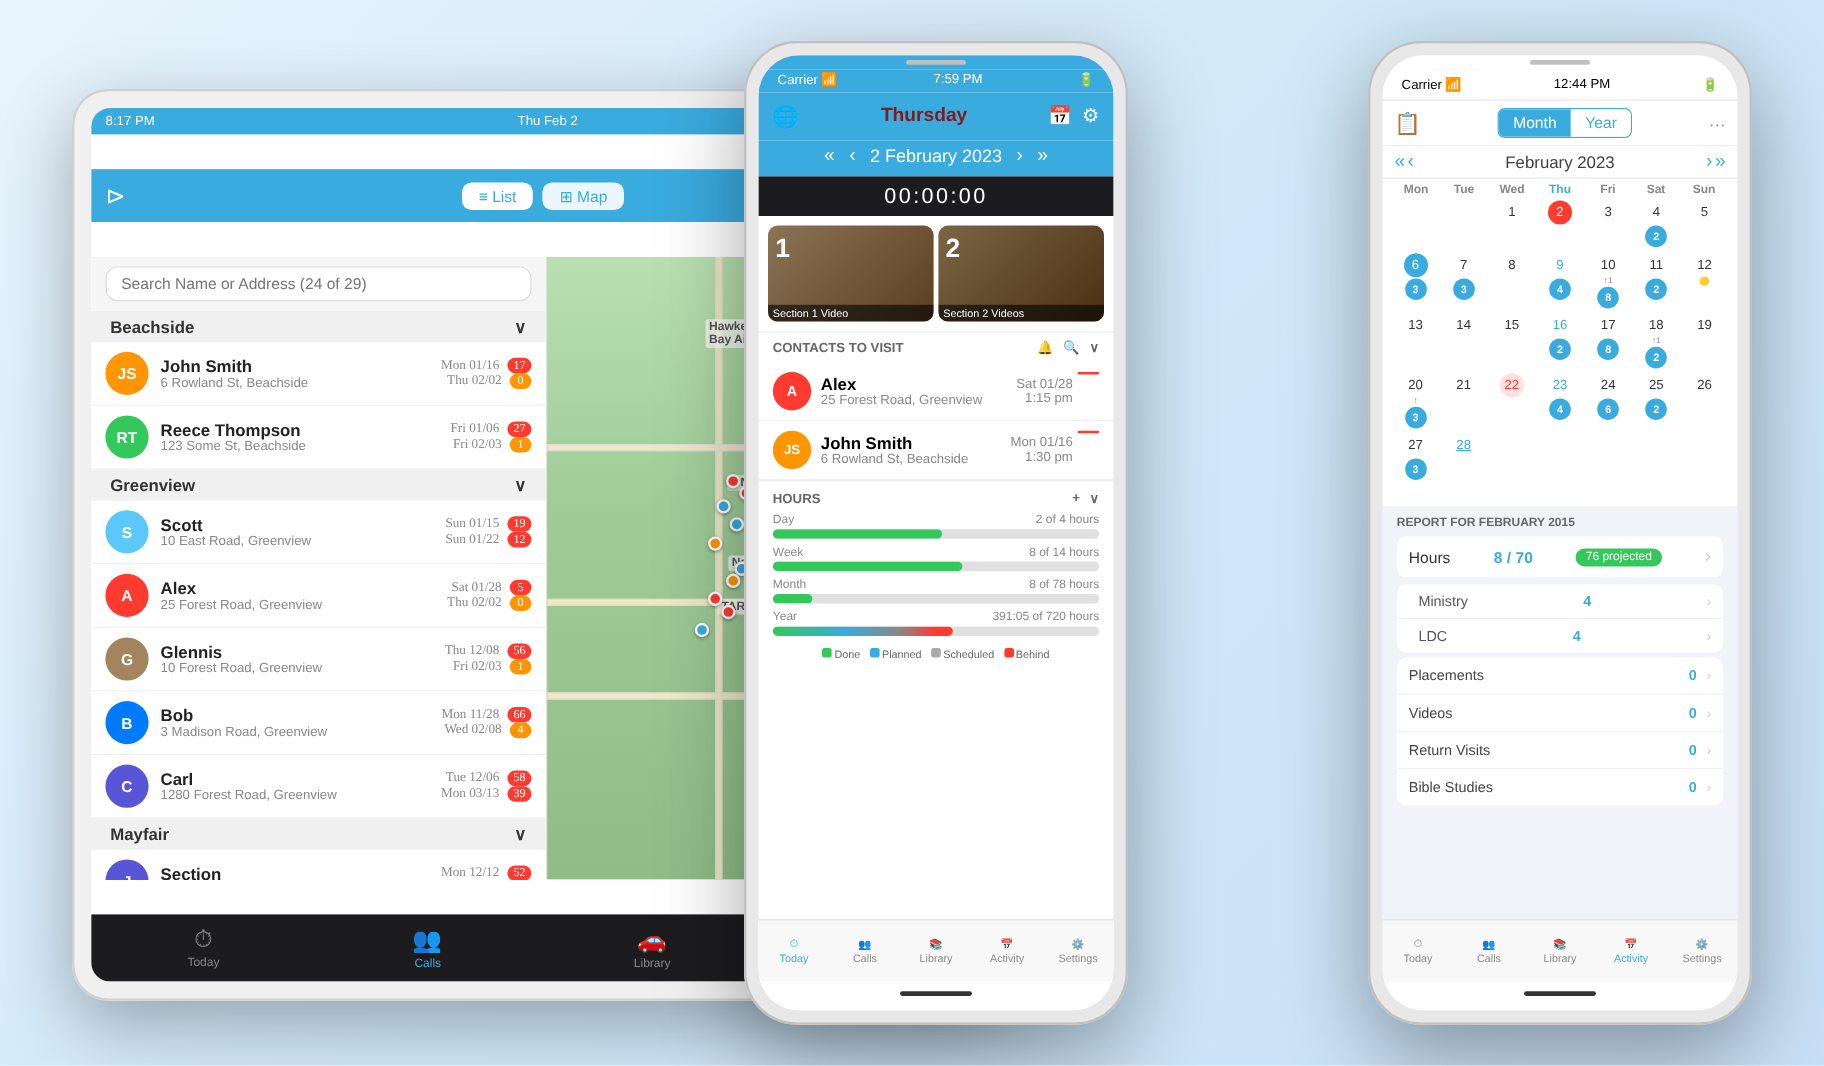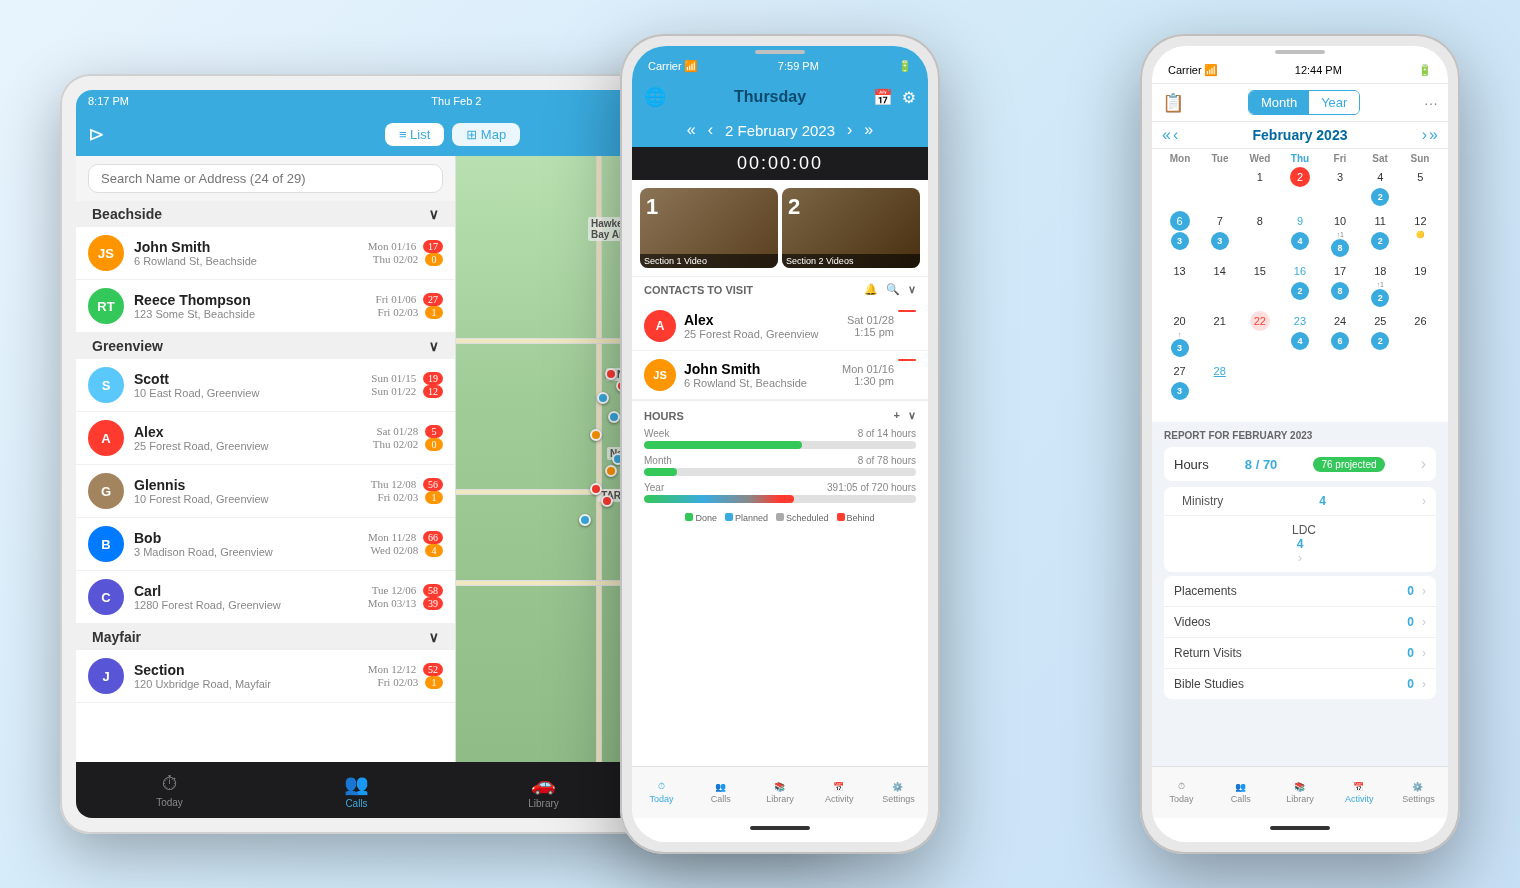--- a/index.html
+++ b/index.html
@@ -30,20 +30,21 @@
       padding: 16px;
     }
     .tablet-inner {
       width: 100%;
       height: 100%;
       background: #fff;
       border-radius: 16px;
       overflow: hidden;
       display: flex;
       flex-direction: column;
+      gap: 29px;
     }
     .tablet-status-bar {
       background: #3aabdf;
       color: #fff;
       font-size: 11px;
       padding: 4px 12px;
       display: flex;
       justify-content: space-between;
       align-items: center;
       height: 22px;
@@ -227,21 +228,21 @@
     }
     .phone-nav {
       background: #3aabdf;
       padding: 6px 12px;
       display: flex;
       align-items: center;
       justify-content: space-between;
       height: 40px;
     }
     .phone-nav-title {
-      color: #0c4a6e;
+      color: #7f1d1d;
       font-size: 16px;
       font-weight: 600;
     }
     .phone-date-nav {
       background: #3aabdf;
       display: flex;
       align-items: center;
       justify-content: center;
       gap: 12px;
       padding: 4px 12px 8px;
@@ -448,22 +449,22 @@
     .cal-month-nav {
       background: #fff;
       display: flex;
       align-items: center;
       justify-content: space-between;
       padding: 4px 10px;
       border-bottom: 1px solid #e8e8e8;
     }
     .cal-month-title {
       font-size: 14px;
-      font-weight: 700;
-      color: #0369a1;
+      font-weight: 400;
+      color: #404040;
     }
     .cal-grid {
       background: #fff;
       padding: 4px 8px 20px;
     }
     .cal-day-headers {
       display: grid;
       grid-template-columns: repeat(7, 1fr);
       margin-bottom: 2px;
     }
@@ -539,21 +540,21 @@
       margin-bottom: 4px;
     }
     .sub-row {
       display: flex;
       align-items: center;
       justify-content: space-between;
       padding: 7px 10px;
       border-bottom: 1px solid #f0f0f0;
       font-size: 12px;
     }
-    .sub-row:last-child { border-bottom: none; flex-direction: column; }
+    .sub-row:last-child { border-bottom: none; }
     .sub-row-label { color: #555; padding-left: 8px; }
     .sub-row-val { color: #3aabdf; font-weight: 600; }
     .sub-row-arrow { color: #ccc; font-size: 12px; }
     .report-items {
       background: #fff;
       border-radius: 8px;
       overflow: hidden;
     }
     .report-item {
       display: flex;
@@ -883,20 +884,29 @@
       <div class="hours-section">
         <div class="hours-header">
           <span>HOURS</span>
           <div style="display:flex;gap:8px;">
             <span>+</span>
             <span>∨</span>
           </div>
         </div>
         <div class="hours-row">
           <div class="hours-label-row">
+            <span>Day</span>
+            <span>2 of 4 hours</span>
+          </div>
+          <div class="hours-bar-bg">
+            <div class="hours-bar-fill" style="width:52%;"></div>
+          </div>
+        </div>
+        <div class="hours-row">
+          <div class="hours-label-row">
             <span>Week</span>
             <span>8 of 14 hours</span>
           </div>
           <div class="hours-bar-bg">
             <div class="hours-bar-fill" style="width:58%;"></div>
           </div>
         </div>
         <div class="hours-row">
           <div class="hours-label-row">
             <span>Month</span>
@@ -1115,21 +1125,21 @@
             <div class="cal-day"></div>
             <div class="cal-day"></div>
             <div class="cal-day"></div>
             <div class="cal-day"></div>
             <div class="cal-day"></div>
           </div>
         </div>
       </div>
 
       <div class="report-section">
-        <div class="report-title">REPORT FOR FEBRUARY 2023</div>
+        <div class="report-title">REPORT FOR FEBRUARY 2015</div>
         <div class="hours-summary">
           <span class="hours-label">Hours</span>
           <span class="hours-val">8 / 70</span>
           <span class="hours-proj">76 projected</span>
           <span style="color:#ccc;">›</span>
         </div>
         <div class="sub-rows">
           <div class="sub-row">
             <span class="sub-row-label">Ministry</span>
             <span class="sub-row-val">4</span>

